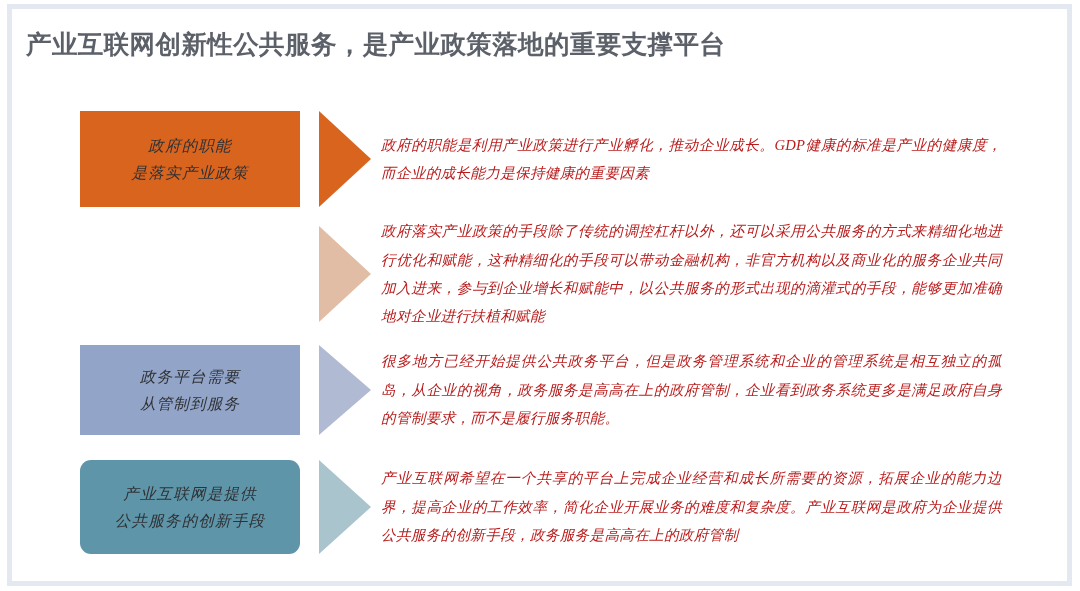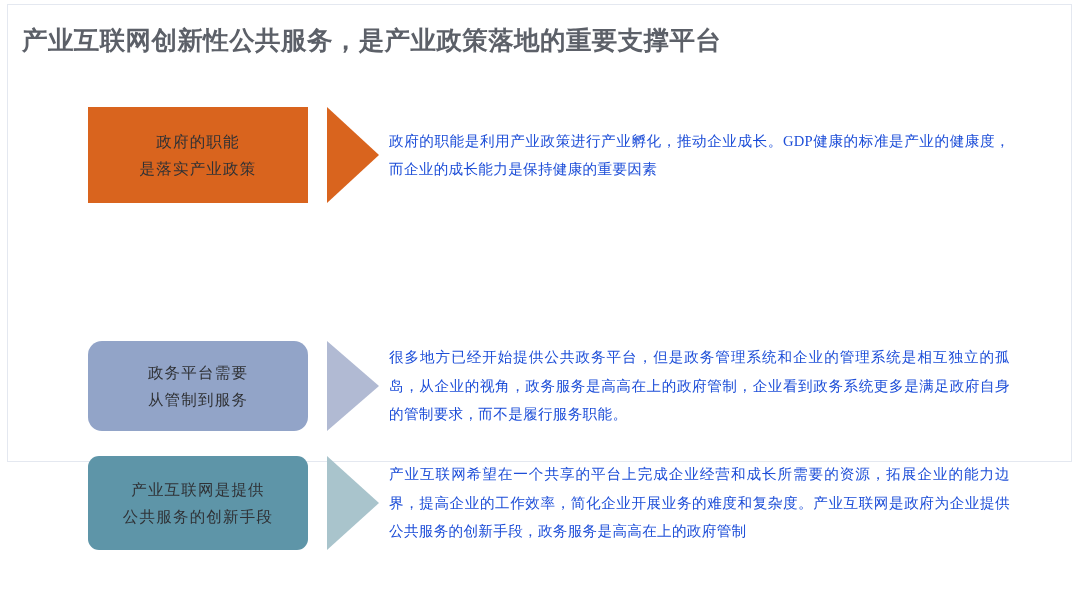--- a/index.html
+++ b/index.html
@@ -12,43 +12,44 @@
     height: 591px;
     background: #ffffff;
     font-family: "Liberation Serif", "DejaVu Serif", serif;
     overflow: hidden;
   }
   .slide {
     position: absolute;
     left: 7px;
     top: 4px;
     width: 1065px;
-    height: 458px;
+    height: 582px;
     background: #ffffff;
-    border: 1px solid #f97316;
+    border: 5px solid #f97316;
     box-sizing: border-box;
     padding-left: 14px;
   }
   .slide-title {
     position: absolute;
     left: 14px;
     top: 18px;
     font-family: "Liberation Sans", "DejaVu Sans", sans-serif;
     font-size: 25.5px;
     font-weight: bold;
     letter-spacing: 0.4px;
     color: #5c6068;
     white-space: nowrap;
   }
   .rows {
     position: absolute;
-    left: 12px;
+    left: 0;
     top: 0;
     width: 100%;
     height: 100%;
+    font-style: italic;
   }
   .row {
     position: absolute;
     left: 68px;
     width: 936px;
   }
   .row-label {
     position: absolute;
     left: 0;
     top: 0;
@@ -92,21 +93,21 @@
     position: absolute;
     left: 62px;
     right: 0;
     top: 0;
     height: 100%;
     box-sizing: border-box;
     display: flex;
     flex-direction: column;
     justify-content: center;
     padding: 0 14px 0 0;
-    color: #1d4ed8;
+    color: #b91c1c;
     font-size: 14.6px;
     line-height: 1.95;
     letter-spacing: 0.3px;
     text-align: justify;
     font-family: "Liberation Serif", "DejaVu Serif", serif;
   }
   
   .row-1 { top: 102px;  height: 96px; }
   .row-2 { top: 217px;  height: 96px; }
   .row-3 { top: 336px;  height: 90px; }
@@ -126,24 +127,30 @@
 是落实产业政策</div>
       <div class="row-body">
         <div class="row-arrow">
           <span style="background-color: rgb(217, 100, 30);"></span>
         </div>
         <div class="row-text">政府的职能是利用产业政策进行产业孵化，推动企业成长。GDP健康的标准是产业的健康度，而企业的成长能力是保持健康的重要因素</div>
       </div>
     </div>
 
     <div class="row row-2">
+      <div class="row-body">
+        <div class="row-arrow">
+          <span style="background-color: rgb(226, 189, 165);"></span>
+        </div>
+        <div class="row-text">政府落实产业政策的手段除了传统的调控杠杆以外，还可以采用公共服务的方式来精细化地进行优化和赋能，这种精细化的手段可以带动金融机构，非官方机构以及商业化的服务企业共同加入进来，参与到企业增长和赋能中，以公共服务的形式出现的滴灌式的手段，能够更加准确地对企业进行扶植和赋能</div>
+      </div>
     </div>
 
     <div class="row row-3">
-      <div class="row-label" style="background-color: rgb(146, 164, 200); border-radius: 14px;">政务平台需要
+      <div class="row-label" style="background-color: rgb(146, 164, 200);">政务平台需要
 从管制到服务</div>
       <div class="row-body">
         <div class="row-arrow">
           <span style="background-color: rgb(177, 186, 211);"></span>
         </div>
         <div class="row-text">很多地方已经开始提供公共政务平台，但是政务管理系统和企业的管理系统是相互独立的孤岛，从企业的视角，政务服务是高高在上的政府管制，企业看到政务系统更多是满足政府自身的管制要求，而不是履行服务职能。</div>
       </div>
     </div>
 
     <div class="row row-4">

